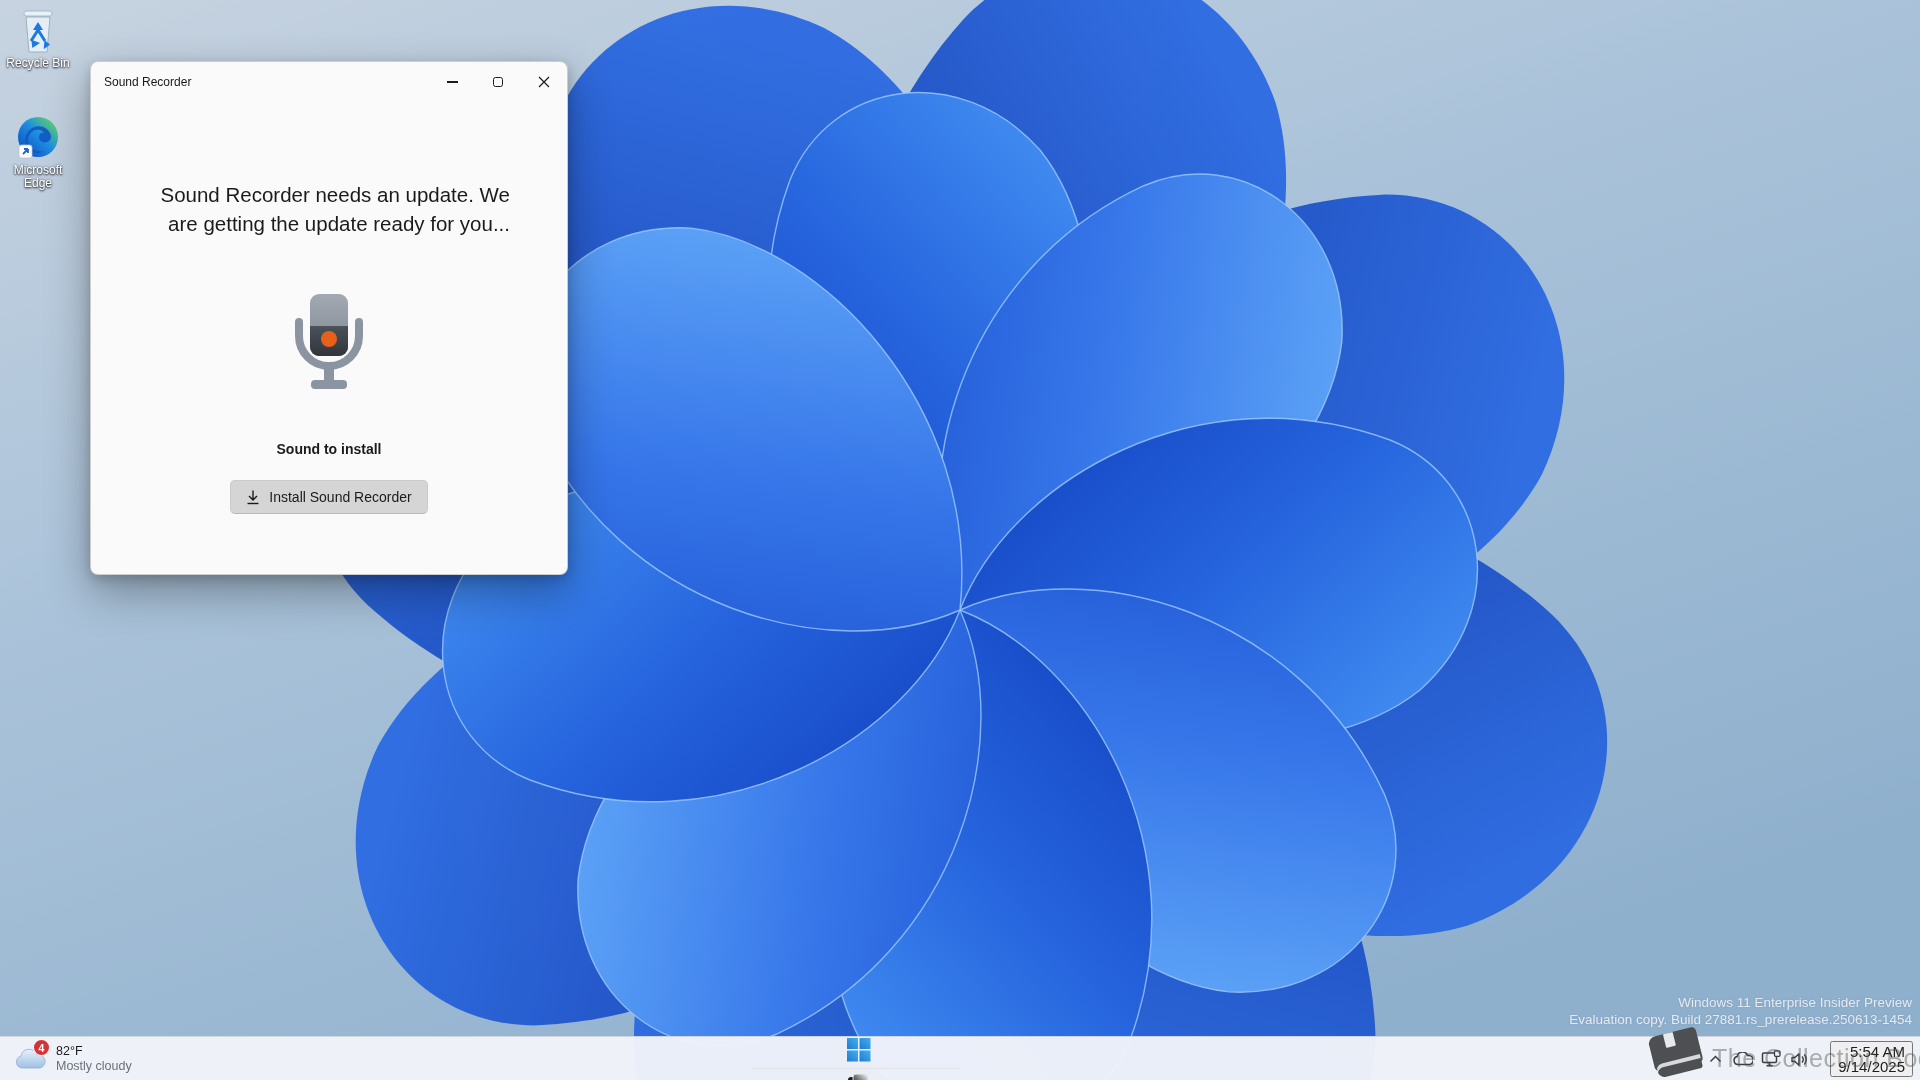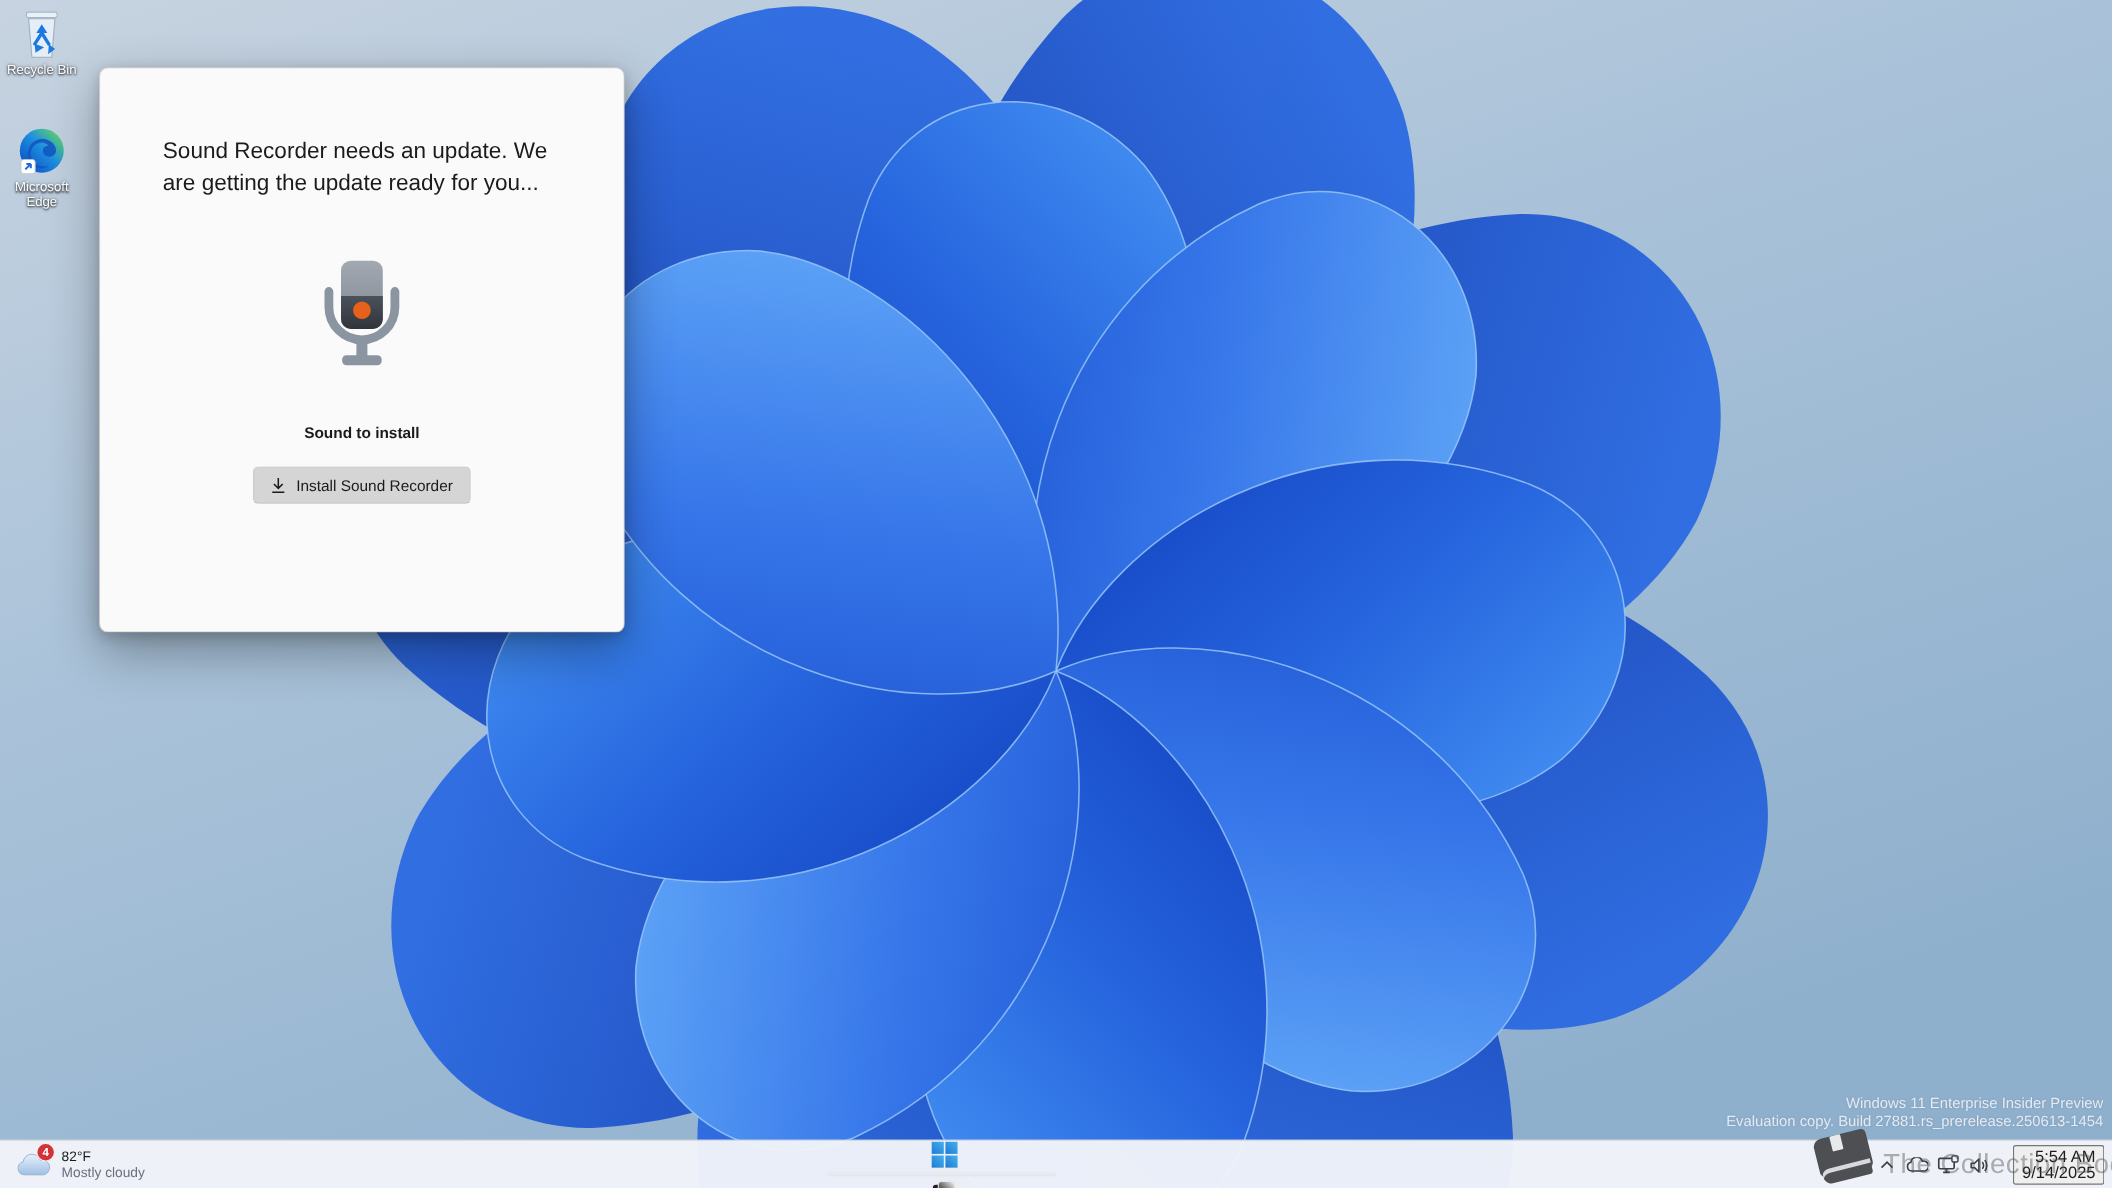--- a/index.html
+++ b/index.html
@@ -29,21 +29,21 @@
   }
   .titlebar { height:40px; display:flex; align-items:center; flex:0 0 auto; }
   .titlebar-title { font-size:12px; color:#191919; padding-left:13px; flex:1 1 auto; }
   .caption-buttons { display:flex; height:100%; }
   .caption-btn { width:46px; height:40px; display:flex; align-items:center; justify-content:center; background:transparent; border:none; padding:0; cursor:default; }
   .caption-btn:first-child { border-top-right-radius:0; }
   .glyph-min { width:11px; height:1.3px; background:#1a1a1a; display:block; }
   .glyph-max { width:10px; height:10px; border:1.2px solid #1a1a1a; border-radius:2.5px; display:block; }
   .win-body { flex:1 1 auto; display:flex; flex-direction:column; align-items:center; }
   .win-message {
-    margin-top:61px; width:362px; text-align:left;
+    margin-top:78px; width:362px; text-align:right;
     font-size:20.5px; line-height:29px; color:#1b1b1b; font-weight:400;
   }
   .mic-art { margin-top:54px; }
   .win-status { margin-top:45px; font-size:14px; font-weight:700; color:#1b1b1b; }
   .install-btn {
     margin-top:23px; height:34px; padding:12px 15px; display:flex; align-items:center; gap:9px;
     background:#d5d5d5; border:1px solid #cbcbcb; border-bottom-color:#b9b9b9; border-radius:5px;
     font-family:"Liberation Sans", sans-serif; font-size:14px; color:#1b1b1b; cursor:default;
   }
   
@@ -179,20 +179,36 @@
       <circle cx="23" cy="22" r="20" fill="url(#edgeG1)"></circle>
       <path d="M 10 26 C 10 15, 20 9, 28 12 C 36 15, 38 23, 34 26 C 30 29, 24 27, 24 22 C 24 18, 27 17, 29 18 C 26 12, 14 14, 13 24 C 12 32, 20 38, 29 36 C 22 41, 11 37, 10 26 Z" fill="#1257c4" opacity="0.9"></path>
       <rect x="4" y="30" width="13" height="13" rx="2.5" fill="#fff" stroke="#b9c2cc" stroke-width="0.8"></rect>
       <path d="M 8 39 L 13 34 M 13 34 h -4 M 13 34 v 4" stroke="#1b66d8" stroke-width="1.8" fill="none"></path>
     </svg>
   </span>
   <span class="lbl">Microsoft Edge</span>
 </div>
 
 <div class="app-window">
+  <div class="titlebar">
+    <span class="titlebar-title">Sound Recorder</span>
+    <div class="caption-buttons">
+      <button class="caption-btn">
+          <span class="glyph-min"></span>
+        </button>
+      <button class="caption-btn">
+          <span class="glyph-max"></span>
+        </button>
+      <button class="caption-btn">
+        <svg width="12" height="12" viewBox="0 0 12 12">
+          <path d="M 1 1 L 11 11 M 11 1 L 1 11" stroke="#1a1a1a" stroke-width="1.2"></path>
+        </svg>
+      </button>
+    </div>
+  </div>
   <div class="win-body">
     <div class="win-message">Sound Recorder needs an update. We are getting the update ready for you...</div>
     <div class="mic-art">
       <svg width="76" height="100" viewBox="0 0 76 100">
         <defs>
           <linearGradient id="micBody" x1="0" y1="0" x2="0" y2="1">
             <stop offset="0" stop-color="#a2a9b3"></stop>
             <stop offset="1" stop-color="#7e8690"></stop>
           </linearGradient>
           <linearGradient id="micDark" x1="0" y1="0" x2="0" y2="1">

